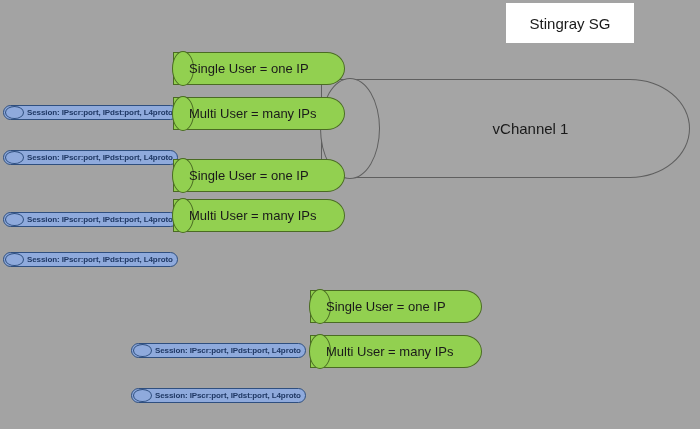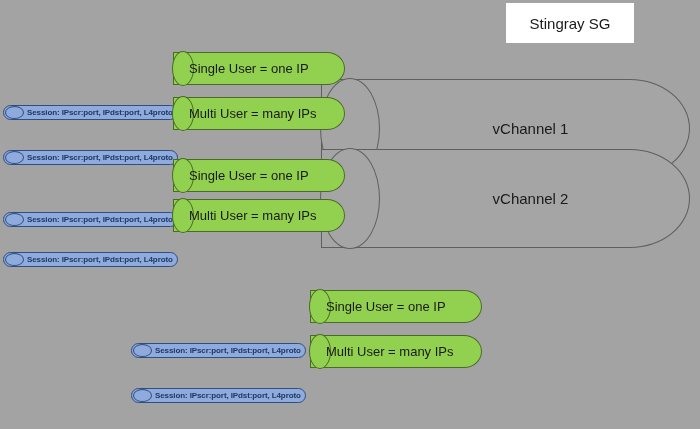--- a/index.html
+++ b/index.html
@@ -82,25 +82,20 @@
   <div class="title-box" style="left:506px;top:3px;width:126px;height:38px;">
     <span>Stingray SG</span>
   </div>
 
   <div class="cyl" style="left:321px;top:42px;width:369px;height:99px;margin-top:37px;">
     <div class="body" style="background:#a5a5a5;"></div>
     <div class="cap" style="background:#a5a5a5;"></div>
     <div class="label">vChannel 1</div>
   </div>
 
-  <div class="cyl" style="left:321px;top:149px;width:369px;height:99px;">
-    <div class="body" style="background:#a5a5a5;"></div>
-    <div class="cap" style="background:#a5a5a5;"></div>
-    <div class="label">vChannel 2</div>
-  </div>
 
 
   <div class="gcyl" style="left:173px;top:52px;width:172px;height:33px;">
     <div class="gbody" style="background:#92d050;"></div>
     <div class="gcap" style="background:#92d050;"></div>
     <div class="glabel">Single User = one IP</div>
   </div>
   <div class="sess" style="left:3px;top:61px;width:175px;">
     <span class="dot"></span>
     <span class="stxt">Session: IPscr:port, IPdst:port, L4proto</span>

